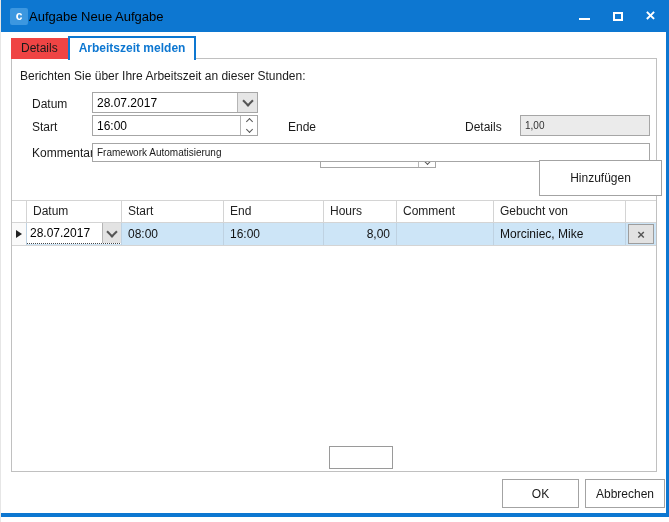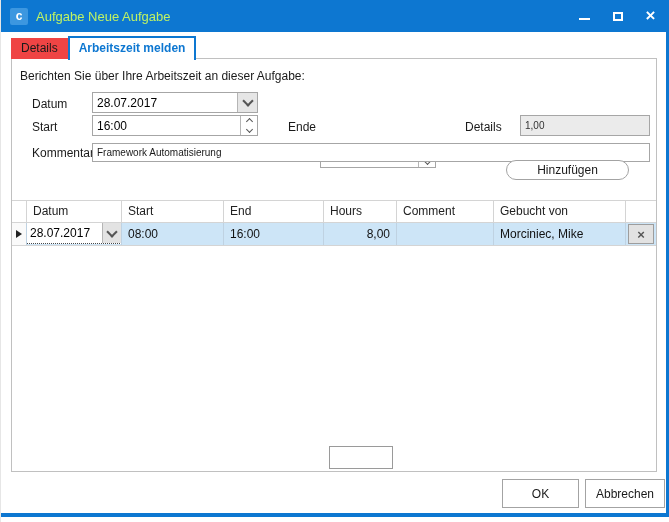--- a/index.html
+++ b/index.html
@@ -4,21 +4,21 @@
 <style>
   html,body{margin:0;padding:0;background:#fff;}
   body{font-family:"Liberation Sans","DejaVu Sans",sans-serif;font-size:12px;color:#1a1a1a;}
   .window{position:relative;width:669px;height:522px;background:#fff;overflow:hidden;border-left:1px solid #e6e6e6;box-sizing:border-box;}
   .edge-right{position:absolute;right:0;top:0;width:3px;height:517px;background:#0d77d1;}
   .edge-bottom{position:absolute;left:0;top:513px;width:669px;height:4px;background:#0d77d1;}
 
   
   .titlebar{position:absolute;left:0;top:0;width:666px;height:32px;background:#0d77d1;display:flex;align-items:center;padding-left:9px;box-sizing:border-box;}
   .app-icon{width:18px;height:17px;background:#3c97e0;border-radius:2px;color:#fff;font-weight:bold;font-size:12px;display:flex;align-items:center;justify-content:center;flex:0 0 auto;}
-  .title-text{color:#bef264;font-size:13px;margin-left:8px;white-space:nowrap;}
+  .title-text{color:#000000;font-size:13px;margin-left:1px;white-space:nowrap;}
   .win-controls{margin-left:auto;display:flex;align-items:center;height:100%;}
   .win-btn{width:33px;height:100%;display:flex;align-items:center;justify-content:center;cursor:default;}
   .glyph-min{width:11px;height:2px;background:#fff;margin-top:6px;}
   .glyph-max{width:10px;height:9px;border:2px solid #fff;box-sizing:border-box;}
   .glyph-close{color:#fff;font-size:17px;font-weight:bold;line-height:1;margin-top:-2px;}
 
   
   .tabbar{position:absolute;left:10px;top:34px;height:25px;display:flex;align-items:flex-end;z-index:3;}
   .tab{padding:3px 10px 4px 10px;font-size:12px;color:#1a1a1a;background:#ef4444;}
   .tab.active{border:2px solid #0d77d1;border-bottom:none;color:#0d77d1;font-weight:bold;margin-bottom:-1px;background:#fff;padding:3px 9px 5px 9px;}
@@ -80,21 +80,21 @@
     </div>
   </div>
 
   <div class="tabbar">
     <div class="tab">Details</div>
     <div class="tab active">Arbeitszeit melden</div>
   </div>
 
   <div class="panel">
 
-    <div class="lbl" style="left:8px;top:10px;">Berichten Sie über Ihre Arbeitszeit an dieser Aufgabe:</div>
+    <div class="lbl" style="left:8px;top:10px;">Berichten Sie über Ihre Arbeitszeit an dieser Stunden:</div>
 
     <div class="lbl" style="left:20px;top:38px;">Datum</div>
     <div class="editor-wrap" style="left:80px;top:33px;width:166px;height:21px;">
       <input type="text" value="28.07.2017" style="">
       <div class="drop-btn">
           <div class="chev-down"></div>
         </div>
     </div>
 
     <div class="lbl" style="left:20px;top:61px;">Start</div>
@@ -122,21 +122,21 @@
           </div>
       </div>
     </div>
 
     <div class="lbl" style="left:453px;top:61px;">Details</div>
     <input type="text" class="txt readonly" style="left: 508px; top: 56px; width: 130px; height: 21px;" value="1,00">
 
     <div class="lbl" style="left:20px;top:87px;">Kommentar</div>
     <input type="text" class="txt" style="left: 80px; top: 84px; width: 558px; height: 19px;" value="Framework Automatisierung">
 
-    <button class="btn" style="left:494px;top:101px;width:123px;height:20px;border-radius:10px;">Hinzufügen</button>
+    <button class="btn" style="left:527px;top:101px;width:123px;height:36px;">Hinzufügen</button>
 
     <div class="grid">
       <div class="g-header">
         <div class="g-hcell" style="width:15px;padding-left:0;"></div>
         <div class="g-hcell" style="width:95px;">Datum</div>
         <div class="g-hcell" style="width:102px;">Start</div>
         <div class="g-hcell" style="width:100px;">End</div>
         <div class="g-hcell" style="width:73px;">Hours</div>
         <div class="g-hcell" style="width:97px;">Comment</div>
         <div class="g-hcell" style="width:132px;">Gebucht von</div>

